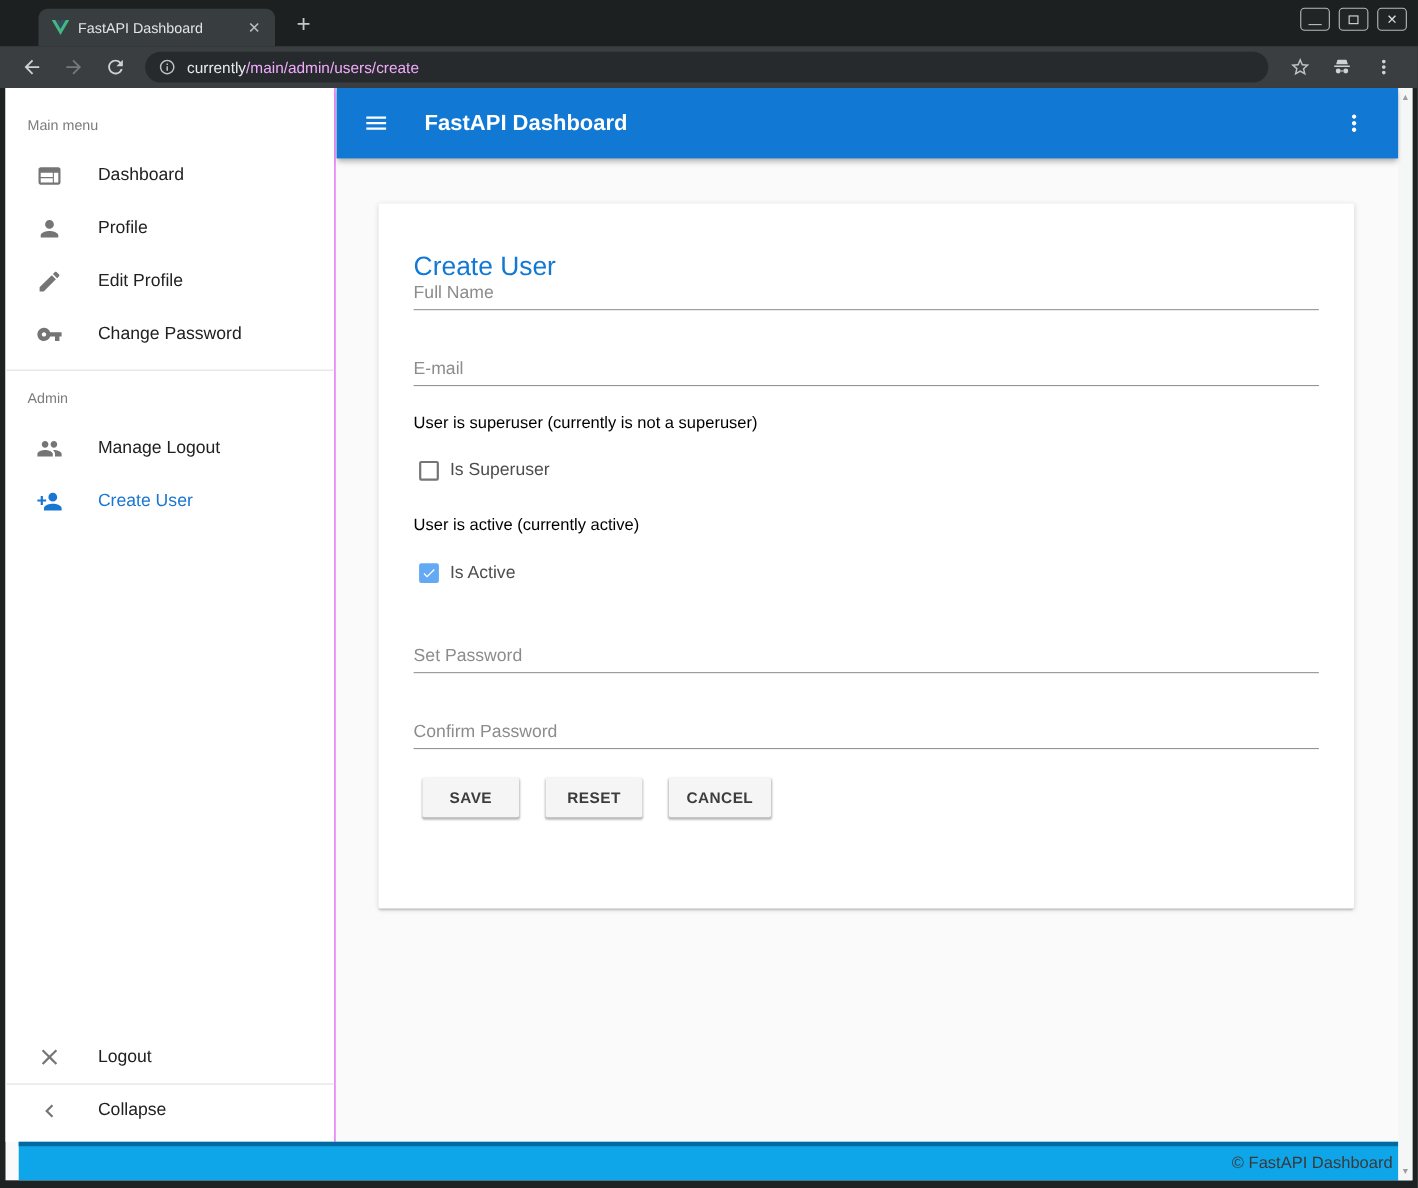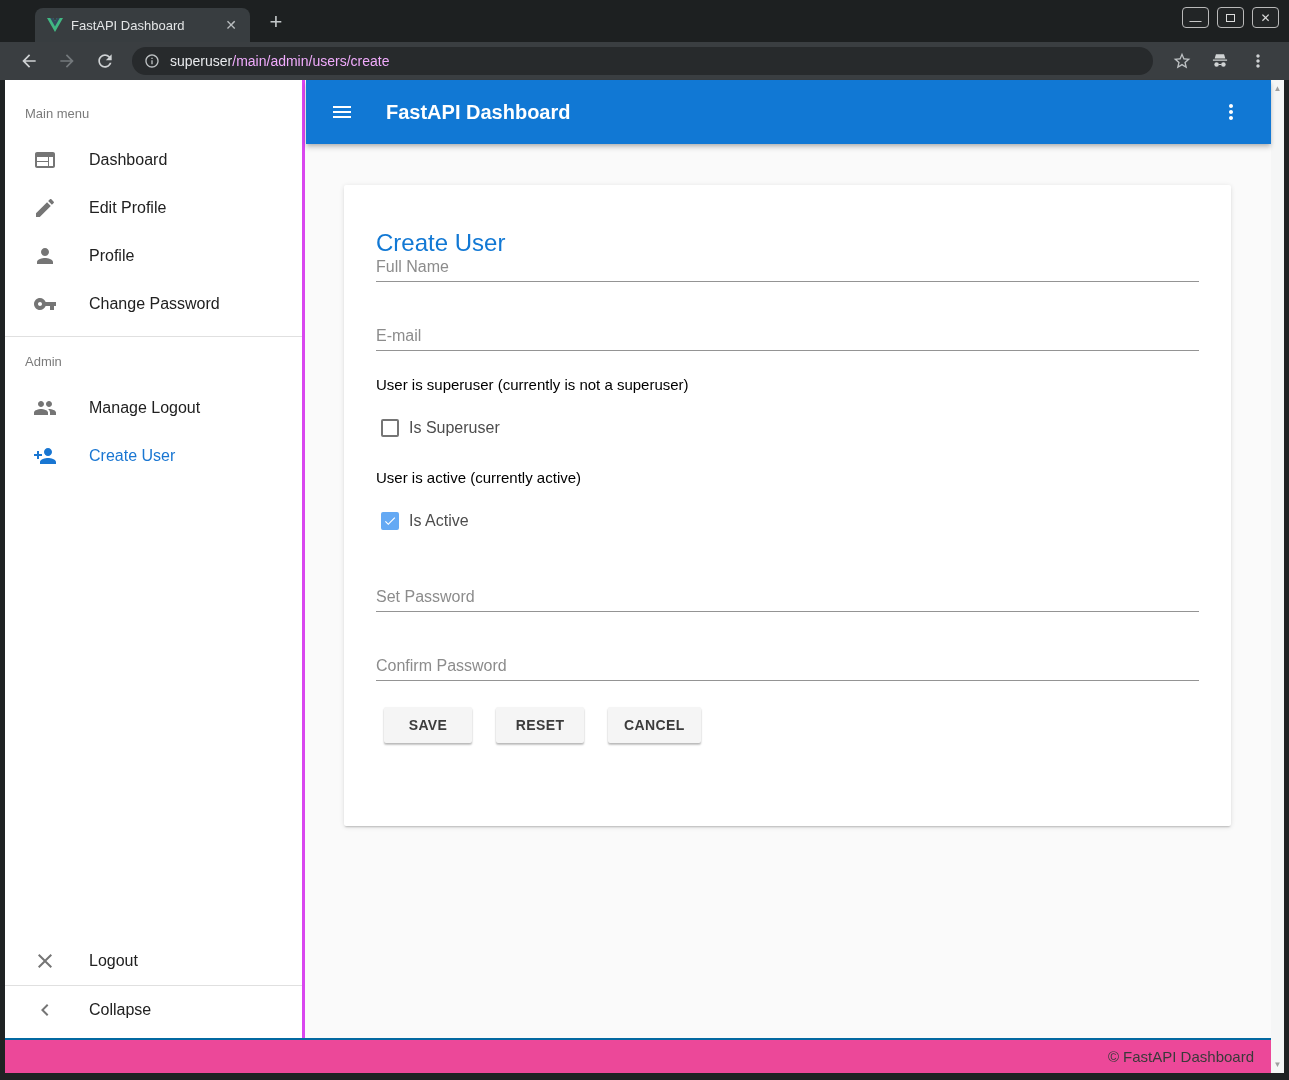--- a/index.html
+++ b/index.html
@@ -27,38 +27,38 @@
   .addressbar svg { width:16px; height:16px; flex:none; }
   .url { font-size:14px; margin-left:10px; white-space:nowrap; }
   .url .host { color:#e8eaed; }
   .url .path { color:#f0abfc; }
 
   
   .page { position:relative; margin:0 5px; height:993px; background:#fafafa; }
 
   
   .sidebar { position:absolute; left:0; top:0; width:300px; height:958px; background:#ffffff;
-             border-right:3px solid #d946ef; display:flex; flex-direction:column; }
+             border-right:1px solid #d946ef; display:flex; flex-direction:column; }
   .section-label { font-size:13px; color:#7b7b7b; padding-left:20px; }
   .side-top .section-label.first { margin-top:26px; }
   .nav-list { margin-top:15px; }
   .nav-item { height:48px; display:flex; align-items:center; padding-left:28px; cursor:pointer; }
   .nav-item .nicon { width:24px; height:24px; color:#757575; flex:none; }
   .nav-item .nicon svg { width:24px; height:24px; }
   .nav-item .nlabel { font-size:16px; color:#212121; margin-left:32px; }
   .nav-item.active .nicon { color:#1976d2; }
   .nav-item.active .nlabel { color:#1976d2; }
   .divider { height:1px; background:#e0e0e0; margin-top:8px; }
   .side-top .section-label.second { margin-top:17px; }
   .side-spacer { flex:1; }
   .side-bottom .divider { margin:0; }
 
   
-  .footer { position:absolute; left:0; bottom:0; width:1266px; height:35px; background:#ec4899;
-            border-top:2px solid #0369a1; display:flex; align-items:center; justify-content:flex-end;
+  .footer { position:absolute; left:12px; bottom:0; width:1266px; height:35px; background:#0ea5e9;
+            border-top:4px solid #0369a1; display:flex; align-items:center; justify-content:flex-end;
             padding-right:17px; }
   .footer span { font-size:15px; color:#3a3a3a; }
 
   
   .vscrollbar { position:absolute; right:0; top:0; width:13px; height:993px; background:#f5f6f6; }
   .scroll-arrow { position:absolute; left:0; width:13px; height:13px; color:#9e9e9e; font-size:8px;
                   text-align:center; line-height:13px; }
   .scroll-arrow.up { top:2px; }
   .scroll-arrow.down { bottom:2px; }
 
@@ -136,21 +136,21 @@
     </span>
     <span class="navicon">
       <svg viewBox="0 0 24 24" fill="#cfd2d4">
           <path d="M17.65 6.35C16.2 4.9 14.21 4 12 4c-4.42 0-7.99 3.58-7.99 8s3.57 8 7.99 8c3.73 0 6.84-2.55 7.73-6h-2.08c-.82 2.33-3.04 4-5.65 4-3.31 0-6-2.69-6-6s2.69-6 6-6c1.66 0 3.14.69 4.22 1.78L13 11h7V4l-2.35 2.35z"></path>
         </svg>
     </span>
     <div class="addressbar">
       <svg viewBox="0 0 24 24" fill="#bdc1c3">
           <path d="M11 7h2v2h-2zm0 4h2v6h-2zm1-9C6.48 2 2 6.48 2 12s4.48 10 10 10 10-4.48 10-10S17.52 2 12 2zm0 18c-4.41 0-8-3.59-8-8s3.59-8 8-8 8 3.59 8 8-3.59 8-8 8z"></path>
         </svg>
-      <span class="url"><span class="host">superuser</span><span class="path">/main/admin/users/create</span></span>
+      <span class="url"><span class="host">currently</span><span class="path">/main/admin/users/create</span></span>
     </div>
     <span class="navicon">
       <svg viewBox="0 0 24 24" fill="#bdc1c3">
           <path d="M22 9.24l-7.19-.62L12 2 9.19 8.63 2 9.24l5.46 4.73L5.82 21 12 17.27 18.18 21l-1.63-7.03L22 9.24zM12 15.4l-3.76 2.27 1-4.28-3.32-2.88 4.38-.38L12 6.1l1.71 4.04 4.38.38-3.32 2.88 1 4.28L12 15.4z"></path>
         </svg>
     </span>
     <span class="navicon">
       <svg viewBox="0 0 24 24" fill="#d0d3d4">
           <path d="M17.06 4.5l1.34 4.5H5.6l1.34-4.5c.1-.3.38-.5.7-.5h8.72c.32 0 .6.2.7.5zM3.5 10.2h17v1.6h-17z"></path>
           <circle cx="7.9" cy="16.3" r="2.7"></circle>
@@ -173,29 +173,29 @@
       <div class="section-label first">Main menu</div>
       <div class="nav-list">
         <div class="nav-item">
           <span class="nicon"><svg viewBox="0 0 24 24" fill="currentColor">
                 <path d="M20 4H4c-1.1 0-1.99.9-1.99 2L2 18c0 1.1.9 2 2 2h16c1.1 0 2-.9 2-2V6c0-1.1-.9-2-2-2zm-5 14H4v-4h11v4zm0-5H4V9h11v4zm5 5h-4V9h4v9z"></path>
               </svg></span>
           <span class="nlabel">Dashboard</span>
         </div>
         <div class="nav-item">
           <span class="nicon"><svg viewBox="0 0 24 24" fill="currentColor">
+                <path d="M12 12c2.21 0 4-1.79 4-4s-1.79-4-4-4-4 1.79-4 4 1.79 4 4 4zm0 2c-2.67 0-8 1.34-8 4v2h16v-2c0-2.66-5.33-4-8-4z"></path>
+              </svg></span>
+          <span class="nlabel">Profile</span>
+        </div>
+        <div class="nav-item">
+          <span class="nicon"><svg viewBox="0 0 24 24" fill="currentColor">
                 <path d="M3 17.25V21h3.75L17.81 9.94l-3.75-3.75L3 17.25zM20.71 7.04c.39-.39.39-1.02 0-1.41l-2.34-2.34c-.39-.39-1.02-.39-1.41 0l-1.83 1.83 3.75 3.75 1.83-1.83z"></path>
               </svg></span>
           <span class="nlabel">Edit Profile</span>
-        </div>
-        <div class="nav-item">
-          <span class="nicon"><svg viewBox="0 0 24 24" fill="currentColor">
-                <path d="M12 12c2.21 0 4-1.79 4-4s-1.79-4-4-4-4 1.79-4 4 1.79 4 4 4zm0 2c-2.67 0-8 1.34-8 4v2h16v-2c0-2.66-5.33-4-8-4z"></path>
-              </svg></span>
-          <span class="nlabel">Profile</span>
         </div>
         <div class="nav-item">
           <span class="nicon"><svg viewBox="0 0 24 24" fill="currentColor">
                 <path d="M12.65 10C11.83 7.67 9.61 6 7 6c-3.31 0-6 2.69-6 6s2.69 6 6 6c2.61 0 4.83-1.67 5.65-4H17v4h4v-4h2v-4H12.65zM7 14c-1.1 0-2-.9-2-2s.9-2 2-2 2 .9 2 2-.9 2-2 2z"></path>
               </svg></span>
           <span class="nlabel">Change Password</span>
         </div>
       </div>
       <div class="divider"></div>
       <div class="section-label second">Admin</div>

